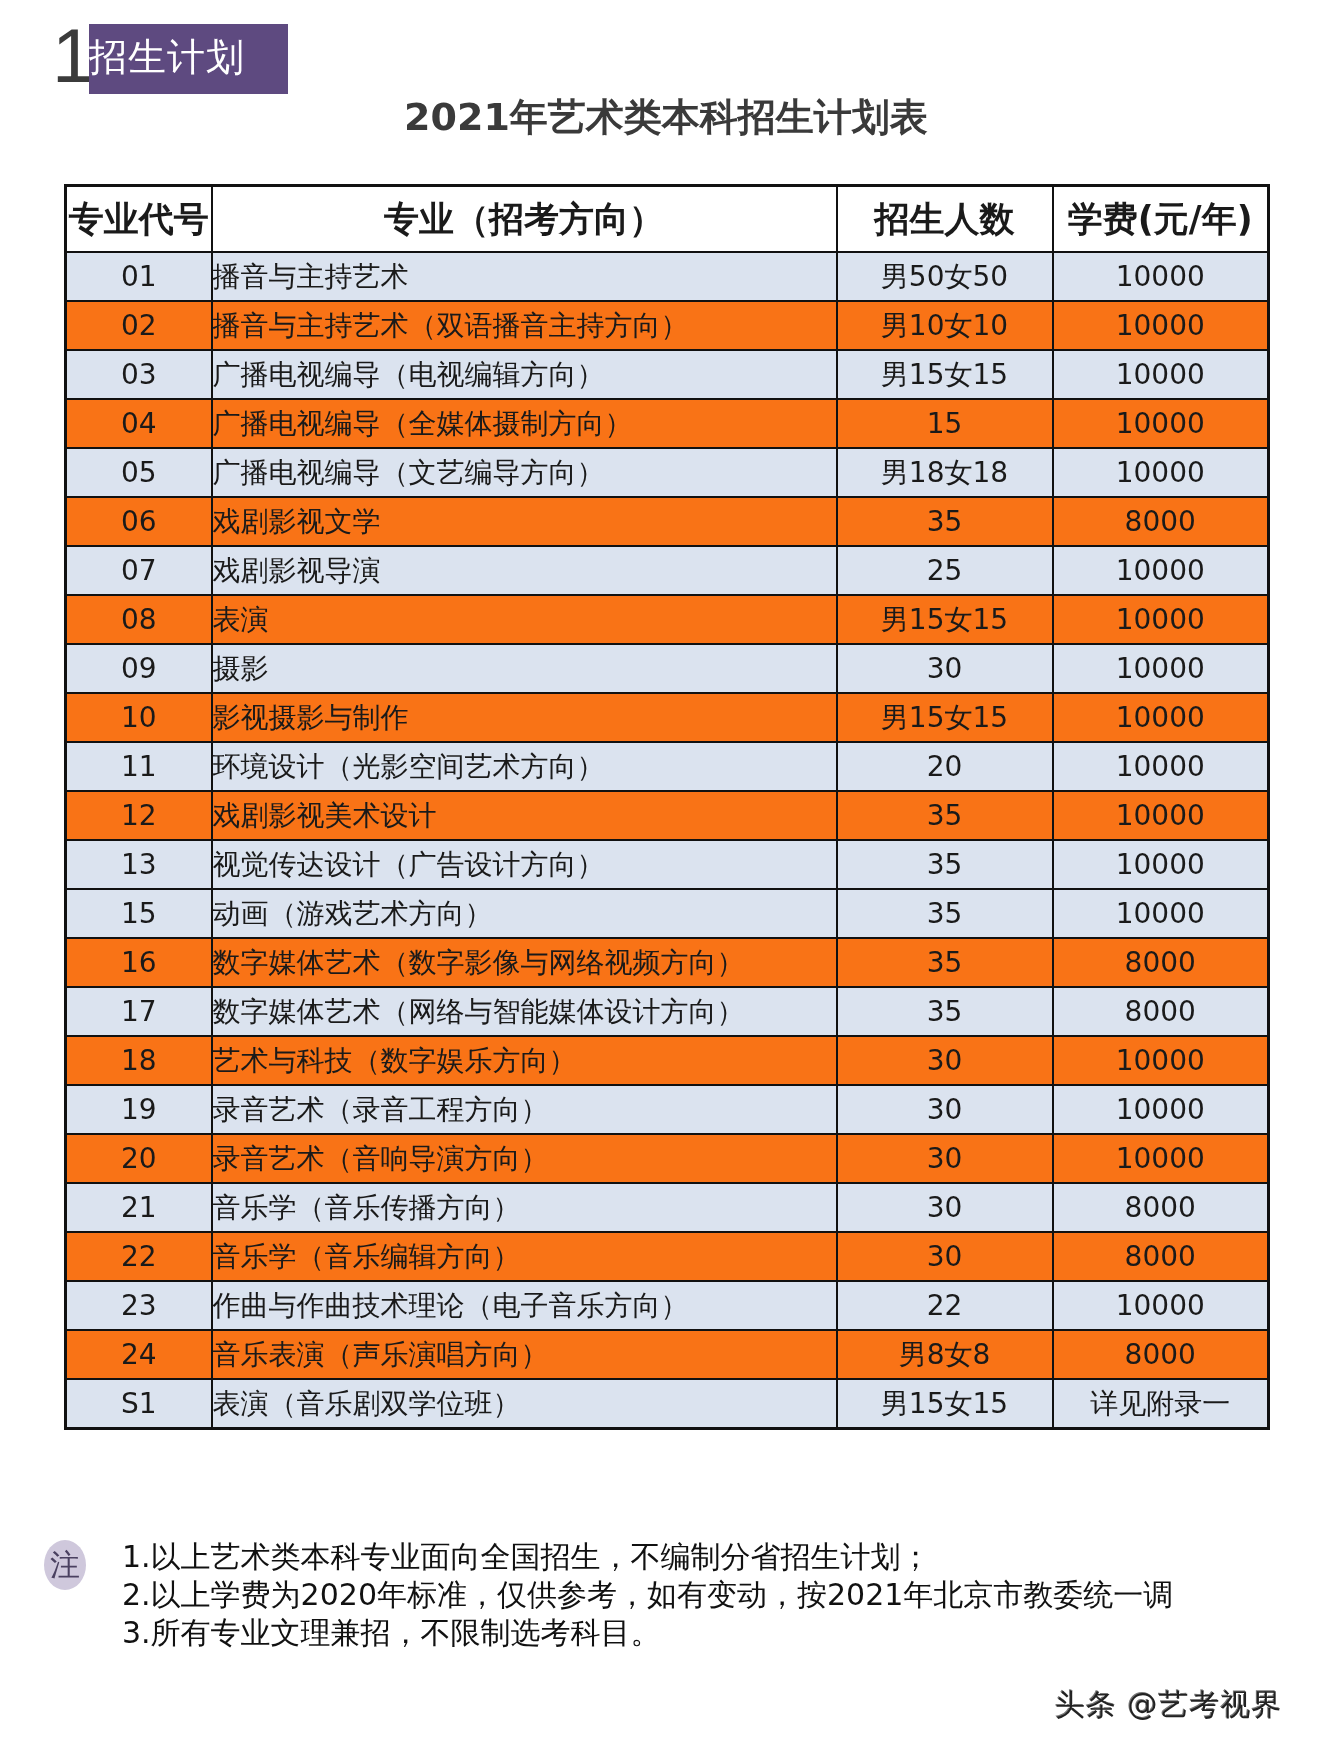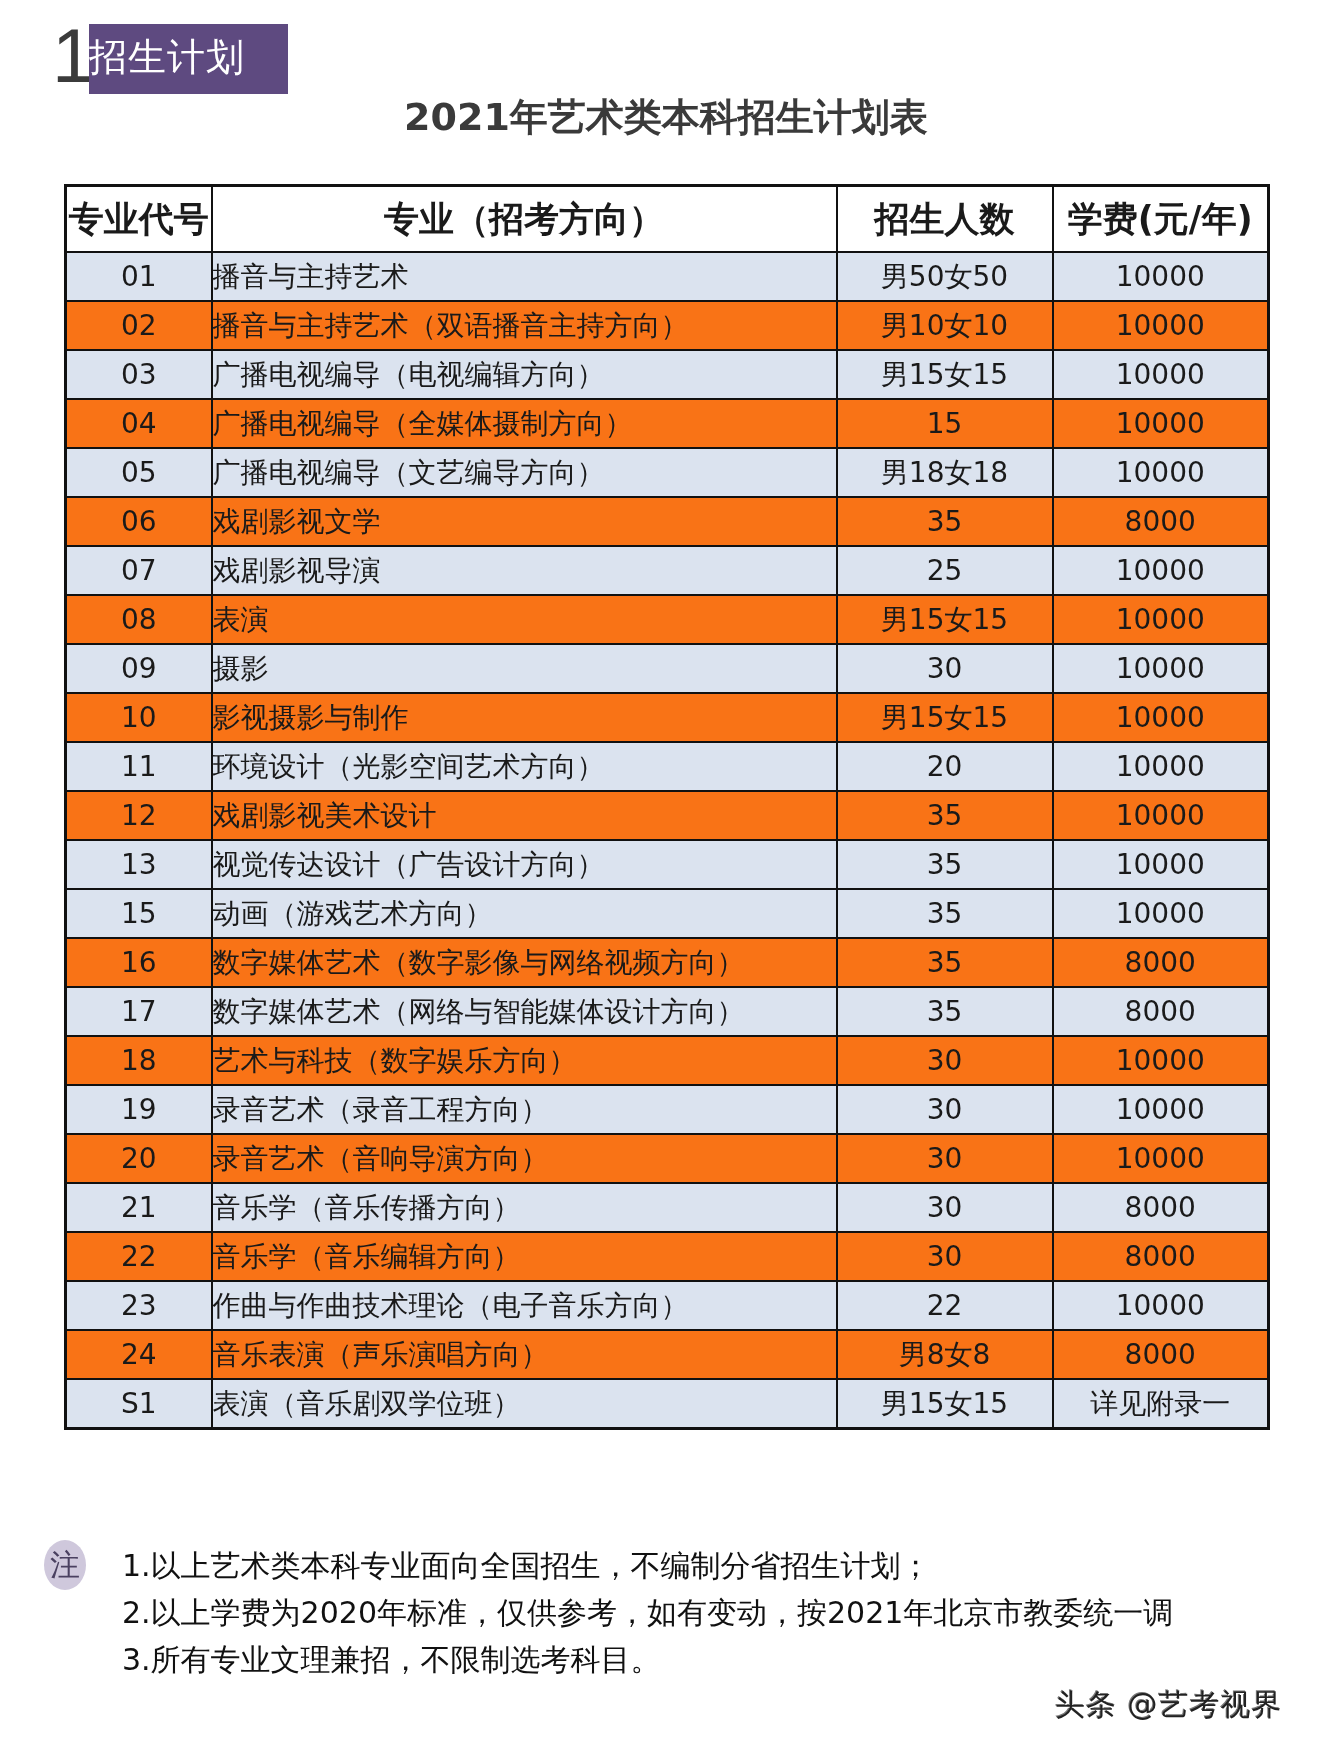--- a/index.html
+++ b/index.html
@@ -18,21 +18,21 @@
   table.plan th { height: 64px; font-size: 35px; font-weight: bold; background: #ffffff; color: #1a1a1a; }
   table.plan td { height: 47px; font-size: 28px; line-height: 47px; color: #1a1a1a; }
   table.plan tr.odd td { background: #dbe3ef; }
   table.plan tr.even td { background: #f97316; }
   td.c-code, td.c-num, td.c-fee { text-align: center; }
   td.c-major { text-align: left; padding-left: 1px; }
   .notes { position: absolute; left: 50px; top: 1538px; width: 1240px; font-size: 30px; line-height: 38px; color: #111; }
   .note-badge { position: absolute; left: -6px; top: 2px; width: 42px; height: 50px; border-radius: 50%;
                 background: #cfc8dc; color: #4a4060; font-size: 30px; line-height: 50px; text-align: center; }
   .note-line { display: block; }
-  .indent { padding-left: 72px; margin-top: 9px; }
+  .indent { padding-left: 72px; }
   .watermark { position: absolute; left: 1055px; top: 1685px; font-size: 30px; color: #222;
                text-shadow: 1px 1px 0 #fff, -1px -1px 0 #777; letter-spacing: 1px; }
 </style>
 </head>
 <body>
 
 <div class="sec-num">1</div>
 <div class="sec-tag">招生计划</div>
 <div class="title">2021年艺术类本科招生计划表</div>
 

